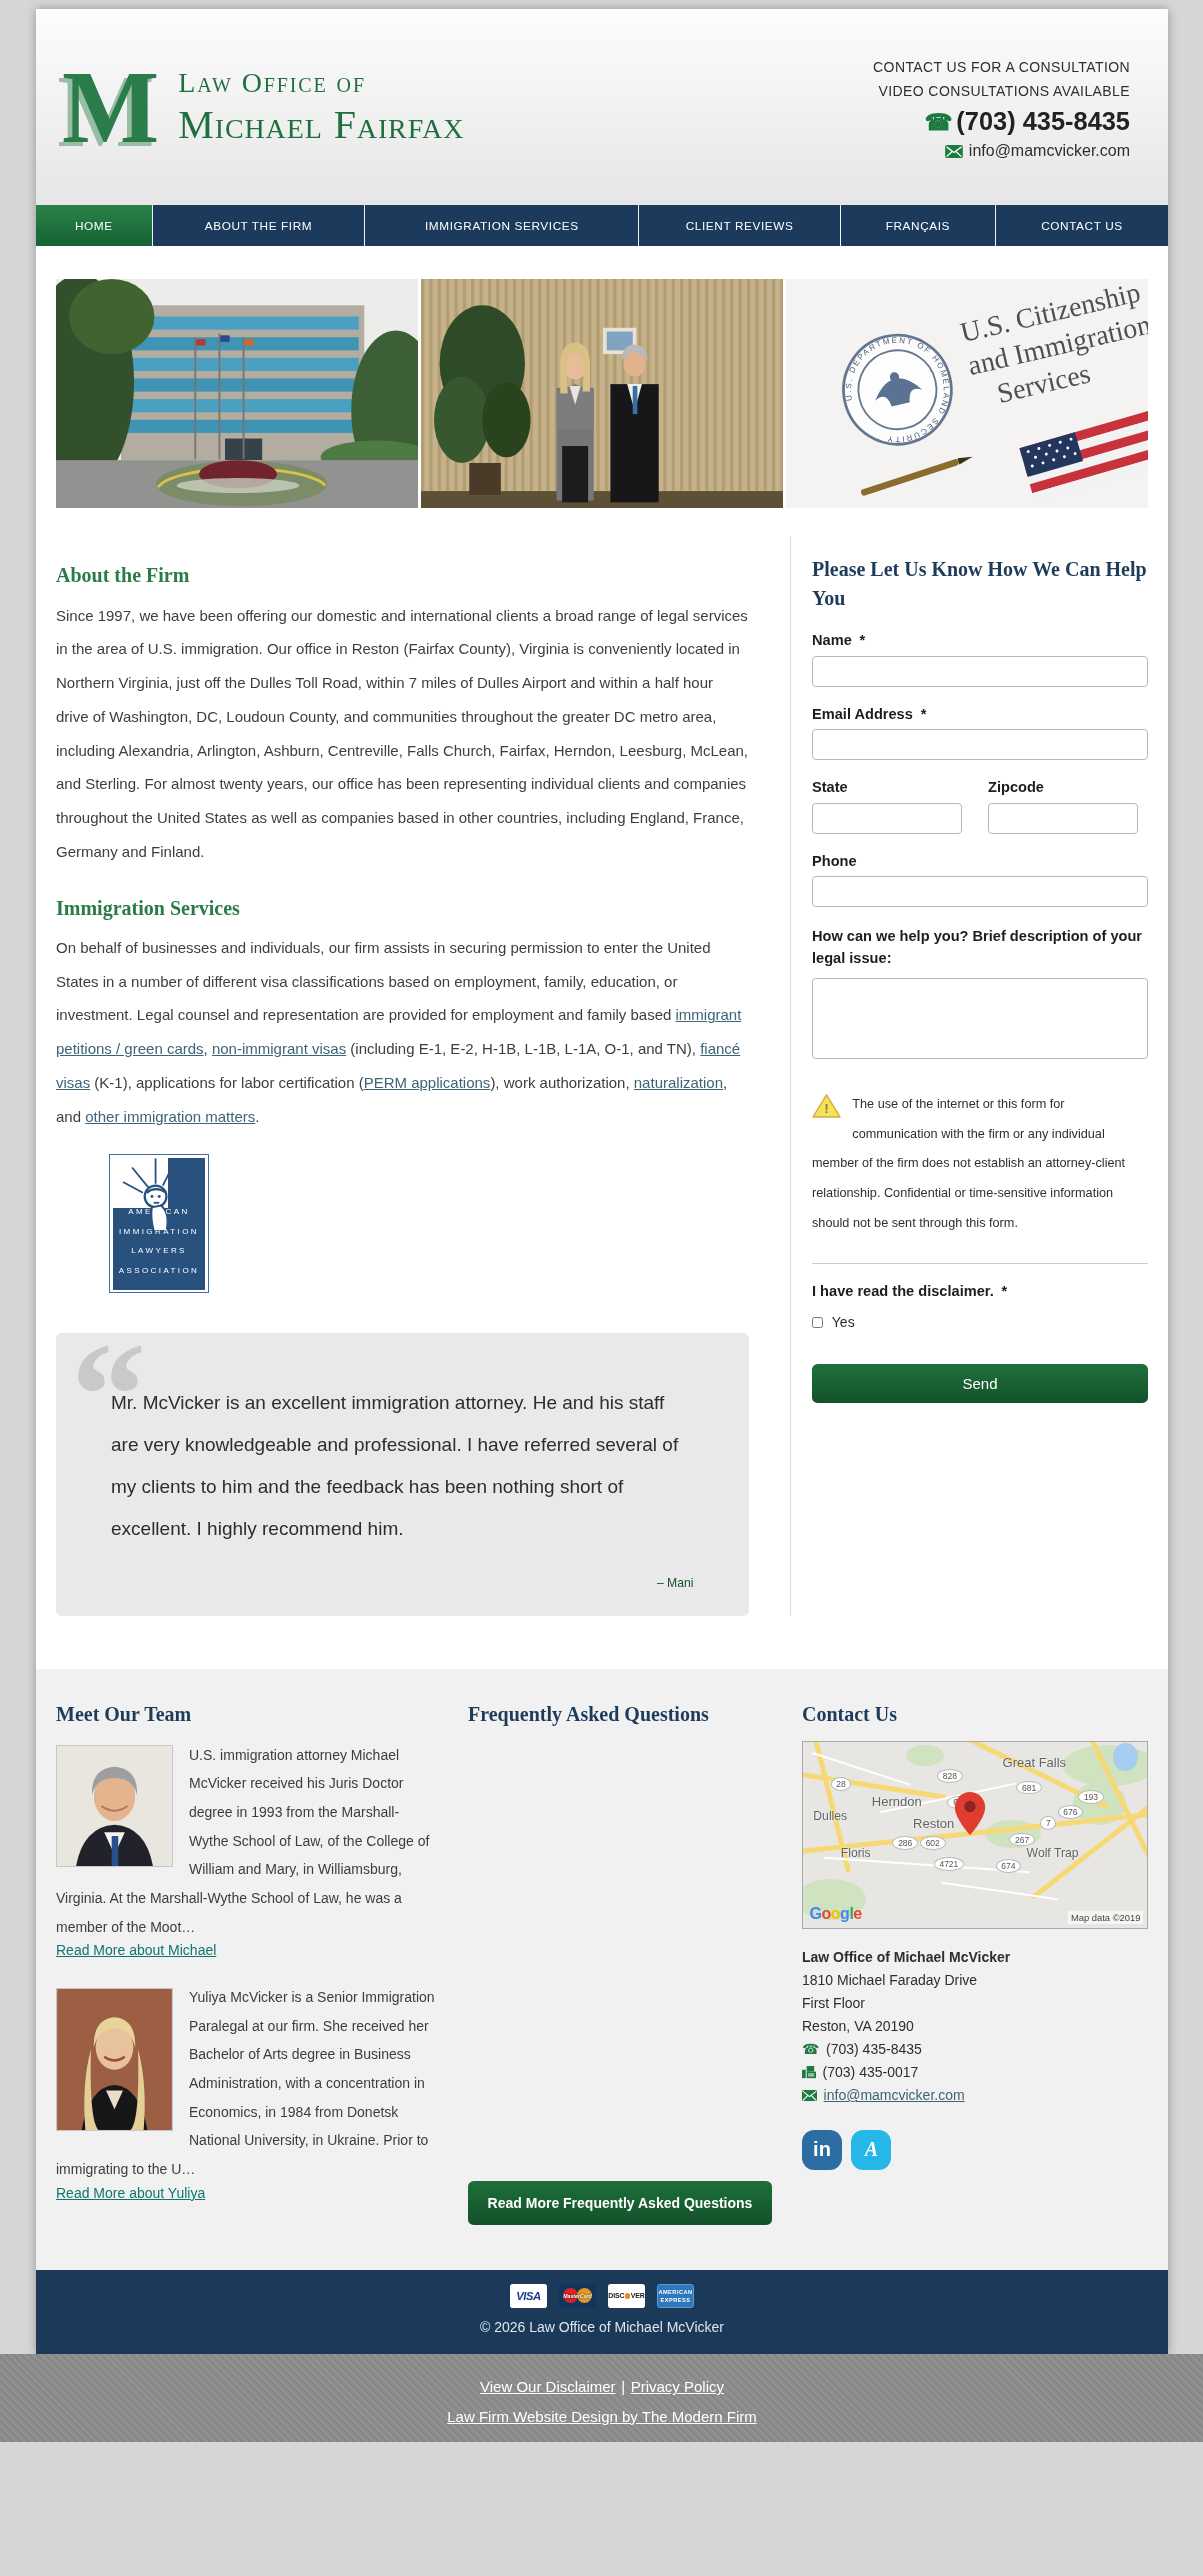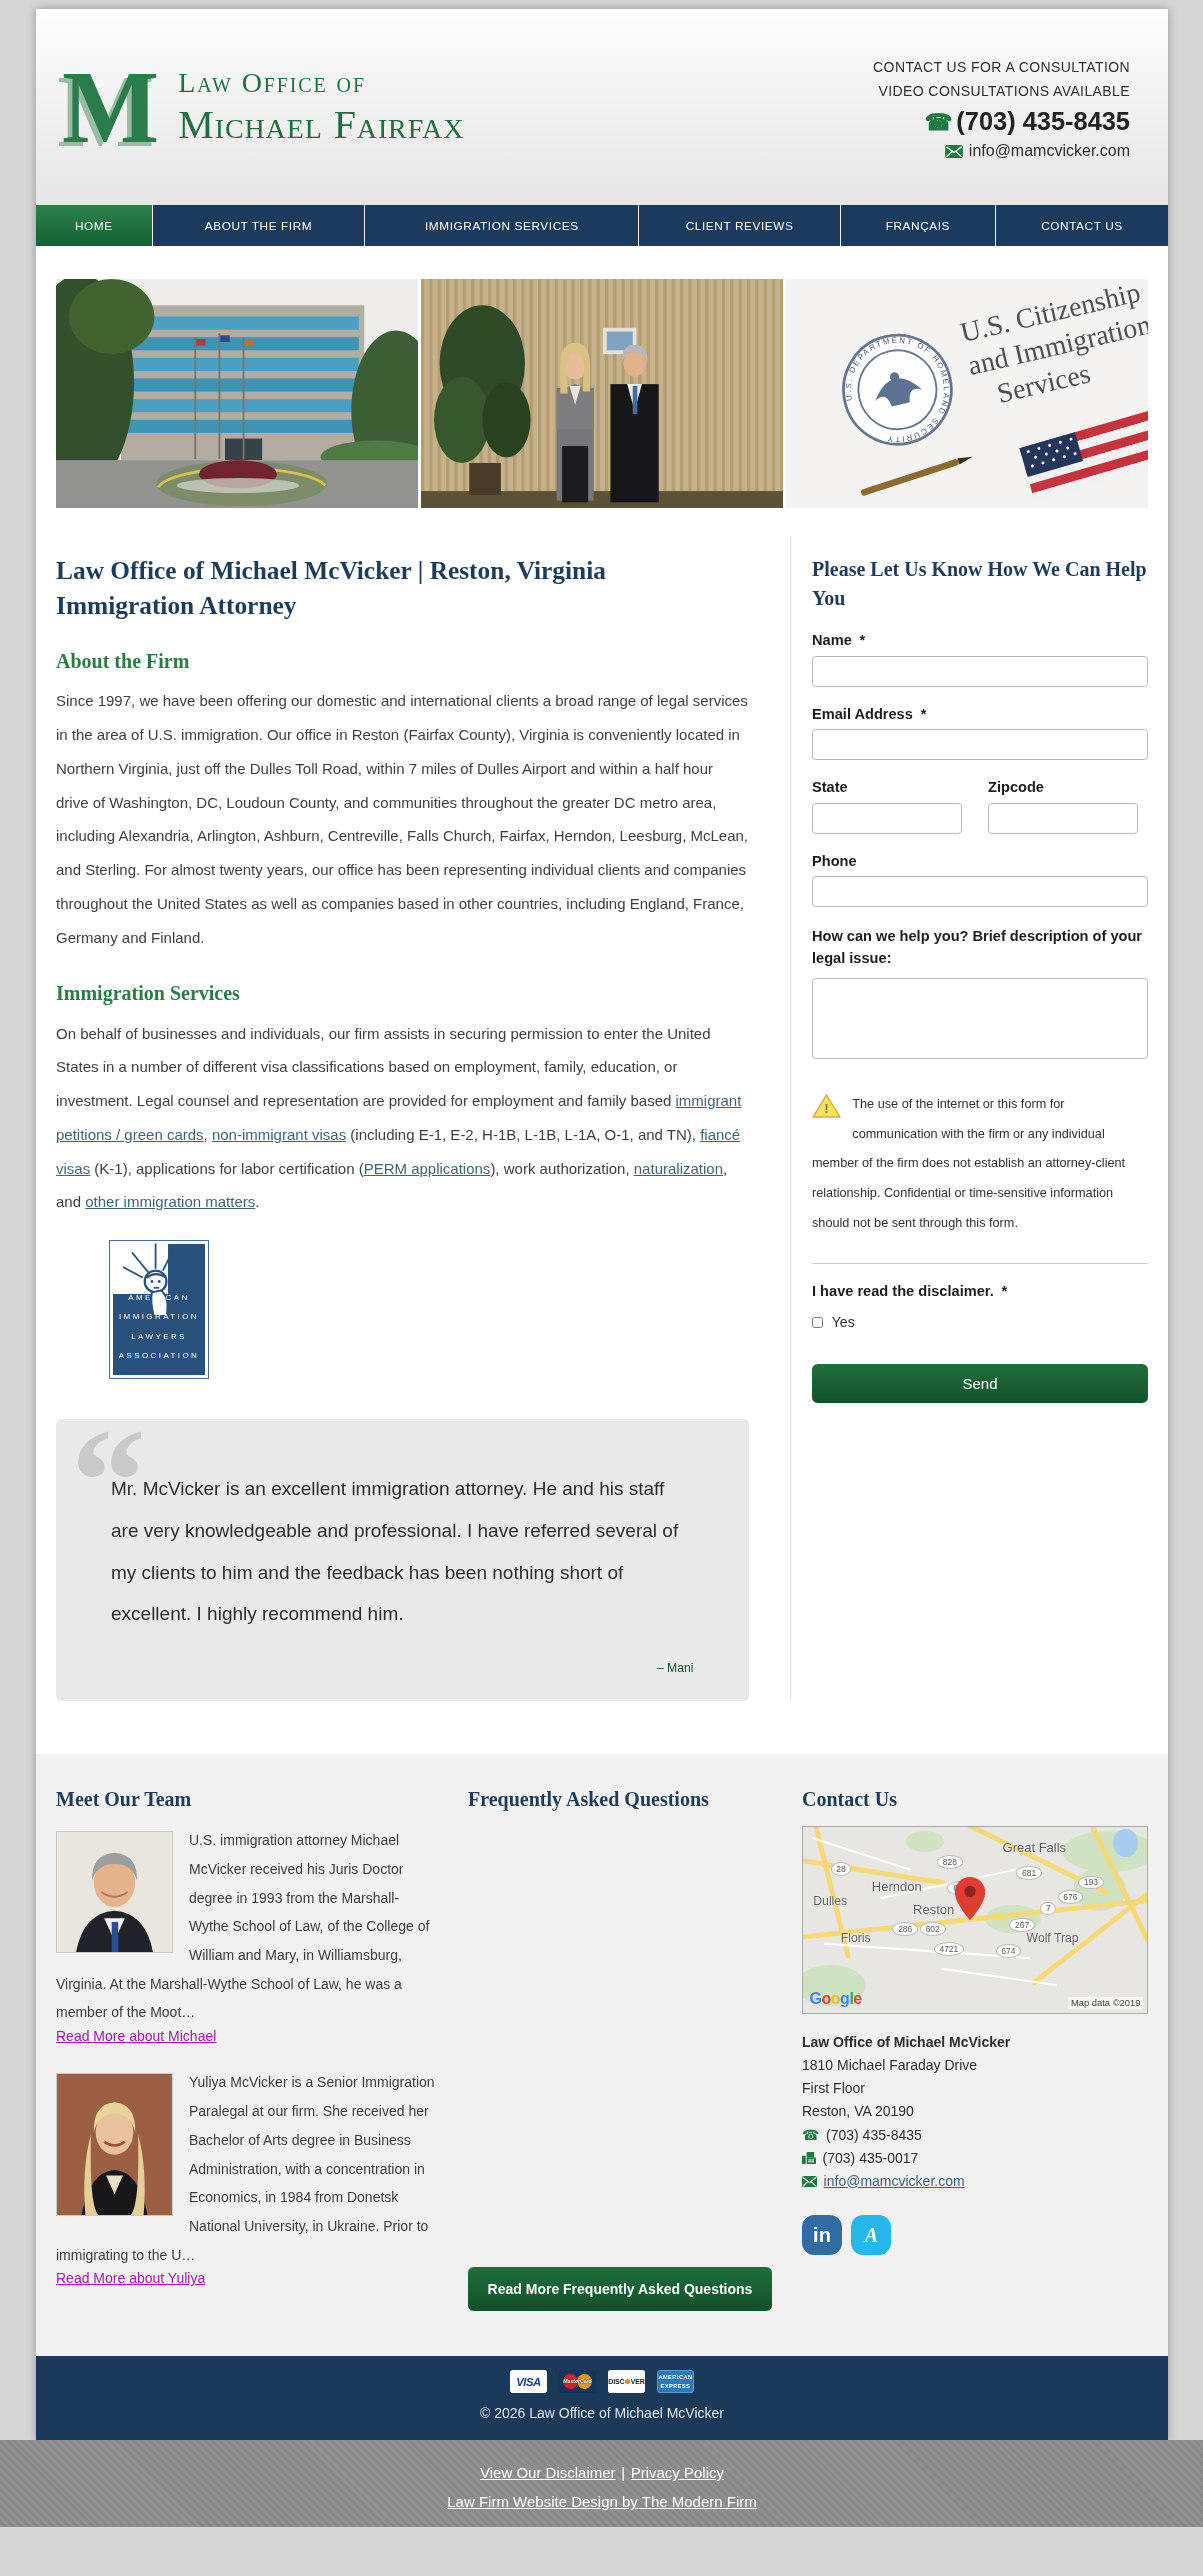--- a/index.html
+++ b/index.html
@@ -94,21 +94,21 @@
   
   .footer3 { background: #f1f1f1; display: flex; padding: 22.6px 20px 45px; gap: 30px; }
   .fcol h2 { font-family: "Liberation Serif", serif; font-size: 20px; color: #1e3c5a; font-weight: 700; margin: 11.3px 0 15px; }
   .c-team { width: 382px; }
   .c-faq { flex: 1; display: flex; flex-direction: column; }
   .c-contact { width: 346px; }
   .bio-block { margin-bottom: 24.5px; overflow: hidden; }
   .photo { float: left; margin: 4.7px 16px 5.6px 0; border: 0.9px solid #c6c6c6; }
   .photo svg { display: block; }
   .bio { font-size: 14px; line-height: 2.05; color: #3d3d3d; }
-  .rm-link { font-size: 14px; color: #a21caf; }
+  .rm-link { font-size: 14px; color: #0f766e; }
   .faq-btn {
     display: block; margin-top: auto; text-align: center; text-decoration: none;
     background: linear-gradient(#1e6f3b, #13512a); color: #fff; font-size: 14px; font-weight: 700;
     padding: 14px 9.4px; border-radius: 5.6px;
   }
   
   .map { width: 100%; height: 188px; border: 0.9px solid #a9a9a9; position: relative; background: #e8e6e2; overflow: hidden; font-family: "Liberation Sans", sans-serif; }
   .road { position: absolute; background: #f6d974; height: 4.7px; border-radius: 2.8px; }
   .mroad { position: absolute; background: #fff; height: 1.9px; }
   .park { position: absolute; background: #cfe3c0; border-radius: 50%; }
@@ -296,21 +296,20 @@
         <g transform="translate(80 225) rotate(-18)">
           <rect x="0" y="0" width="110" height="7" rx="3" fill="#8a6c2f"></rect>
           <polygon points="110,0 126,3.5 110,7" fill="#3c2f18"></polygon>
         </g>
       </svg>
     </div>
   </div>
 
   <div class="main">
     <div class="col-left">
-      <h1 class="page-title">Law Office of Michael McVicker | Reston, Virginia Immigration Attorney</h1>
 
       <h2 class="green-h">About the Firm</h2>
       <p class="body-p">Since 1997, we have been offering our domestic and international clients a broad range of legal services in the area of U.S. immigration. Our office in Reston (Fairfax County), Virginia is conveniently located in Northern Virginia, just off the Dulles Toll Road, within 7 miles of Dulles Airport and within a half hour drive of Washington, DC, Loudoun County, and communities throughout the greater DC metro area, including Alexandria, Arlington, Ashburn, Centreville, Falls Church, Fairfax, Herndon, Leesburg, McLean, and Sterling. For almost twenty years, our office has been representing individual clients and companies throughout the United States as well as companies based in other countries, including England, France, Germany and Finland.</p>
 
       <h2 class="green-h">Immigration Services</h2>
       <p class="body-p"><span>On behalf of businesses and individuals, our firm assists in securing permission to enter the United States in a number of different visa classifications based on employment, family, education, or investment. Legal counsel and representation are provided for employment and family based </span><a href="#">immigrant petitions / green cards</a><span>, </span><a href="#">non-immigrant visas</a><span> (including E-1, E-2, H-1B, L-1B, L-1A, O-1, and TN), </span><a href="#">fiancé visas</a><span> (K-1), applications for labor certification (</span><a href="#">PERM applications</a><span>), work authorization, </span><a href="#">naturalization</a><span>, and </span><a href="#">other immigration matters</a><span>.</span></p>
 
 
       <div class="aila">
         <div class="aila-in">

